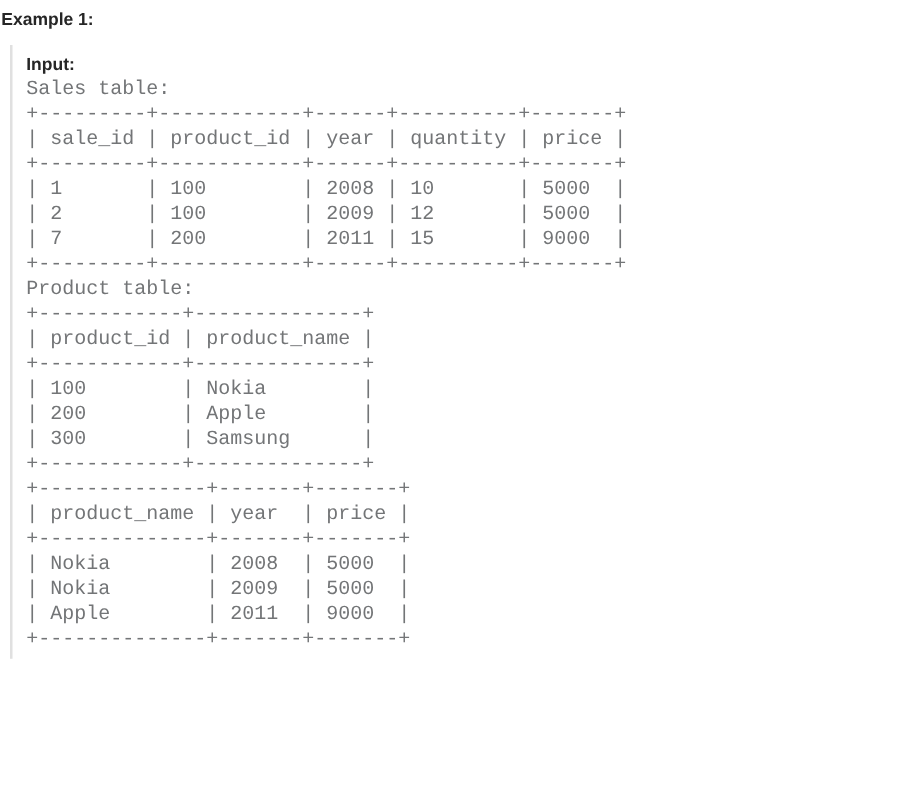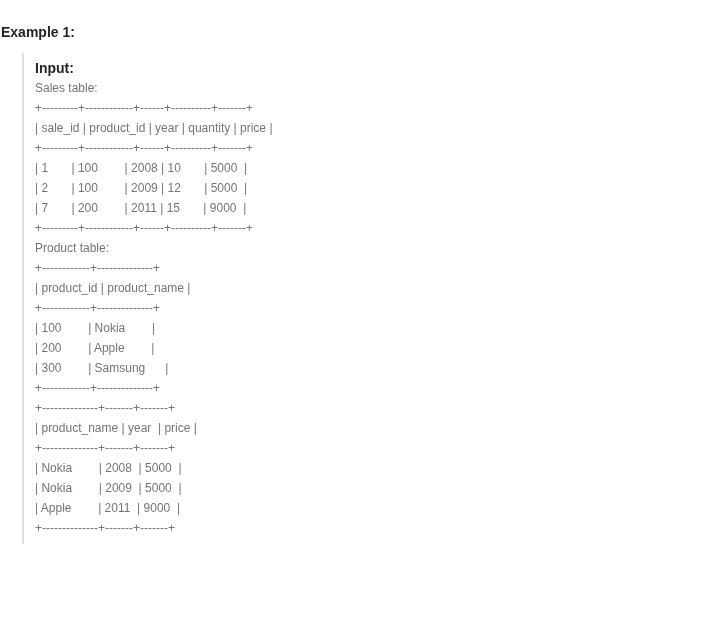--- a/index.html
+++ b/index.html
@@ -15,39 +15,39 @@
     background: #ffffff;
     overflow: hidden;
     font-family: "Liberation Sans", sans-serif;
   }
   .example-title {
     font-family: "Liberation Sans", sans-serif;
     font-size: 14px;
     font-weight: bold;
     color: #262626;
     line-height: 18px;
-    margin: 17px 0 12px 0;
+    margin: 0 0 12px 0;
   }
   .example-block {
-    margin-left: 21px;
+    margin-left: 7px;
     border-left: 2px solid #e0e0e0;
     padding: 5px 0 6px 11px;
   }
   .io-label {
     display: block;
     font-family: "Liberation Sans", sans-serif;
     font-size: 14px;
     font-weight: bold;
     color: #262626;
     line-height: 20px;
     white-space: pre;
   }
   .mono-block {
-    font-family: Liberation Sans, sans-serif;
-    font-size: 12px;
+    font-family: Liberation Mono, monospace;
+    font-size: 16px;
     line-height: 20px;
     color: #737577;
     white-space: pre;
   }
 </style>
 </head>
 <body>
 
 <div class="page">
   <div class="example-title">Example 1:</div>

